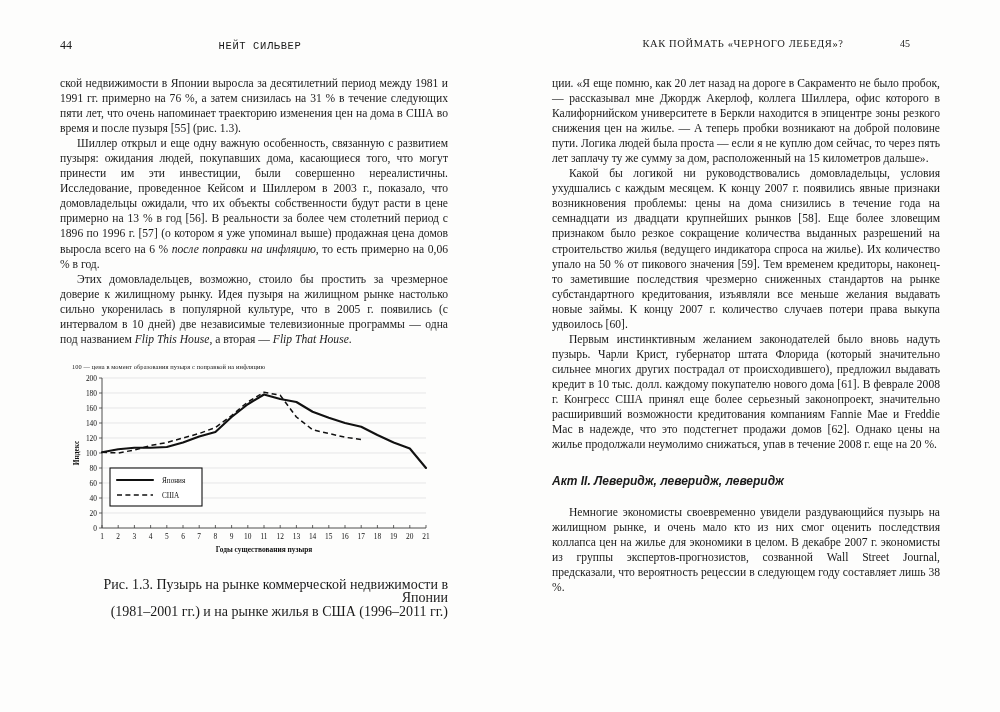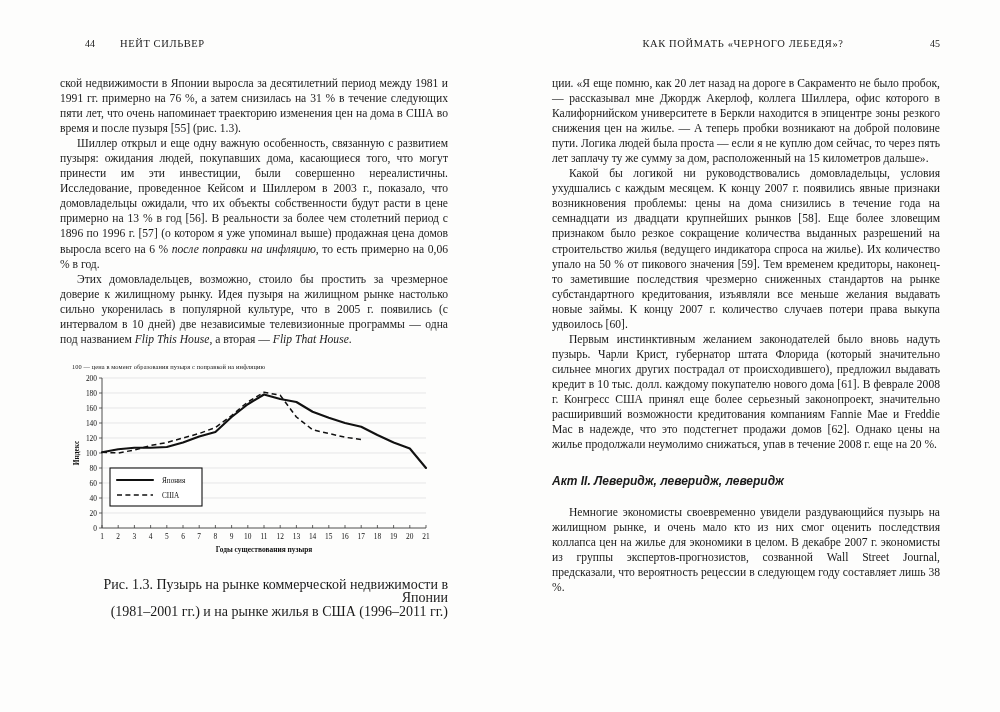--- a/index.html
+++ b/index.html
@@ -28,24 +28,24 @@
   .page-left{padding:38px 52px 40px 60px;}
   .page-right{padding:38px 60px 40px 52px;}
 
   .runhead{
     display:flex;align-items:baseline;
     height:16px;
     font-size:10.5px;
     letter-spacing:.6px;
     margin-bottom:22px;
   }
-  .runhead-left .folio{width:60px;text-align:center;font-size:10px;letter-spacing:0;}
-  .runhead-left .title{flex:1;padding-right:48px;}
+  .runhead-left .folio{width:60px;text-align:left;font-size:12px;letter-spacing:0;}
+  .runhead-left .title{flex:1;text-align:center;padding-right:48px;font-family:Liberation Mono, monospace;}
   .runhead-right .title{flex:1;text-align:center;padding-left:34px;}
-  .runhead-right .folio{width:40px;text-align:right;font-size:10px;letter-spacing:0;}
+  .runhead-right .folio{width:40px;font-size:10px;letter-spacing:0;}
 
   .col{
     width:388px;
     font-size:11.6px;
     line-height:15.05px;
     text-align:justify;
     text-justify:inter-word;
     hyphens:none;
   }
   .col p{margin:0;text-indent:17px;}

